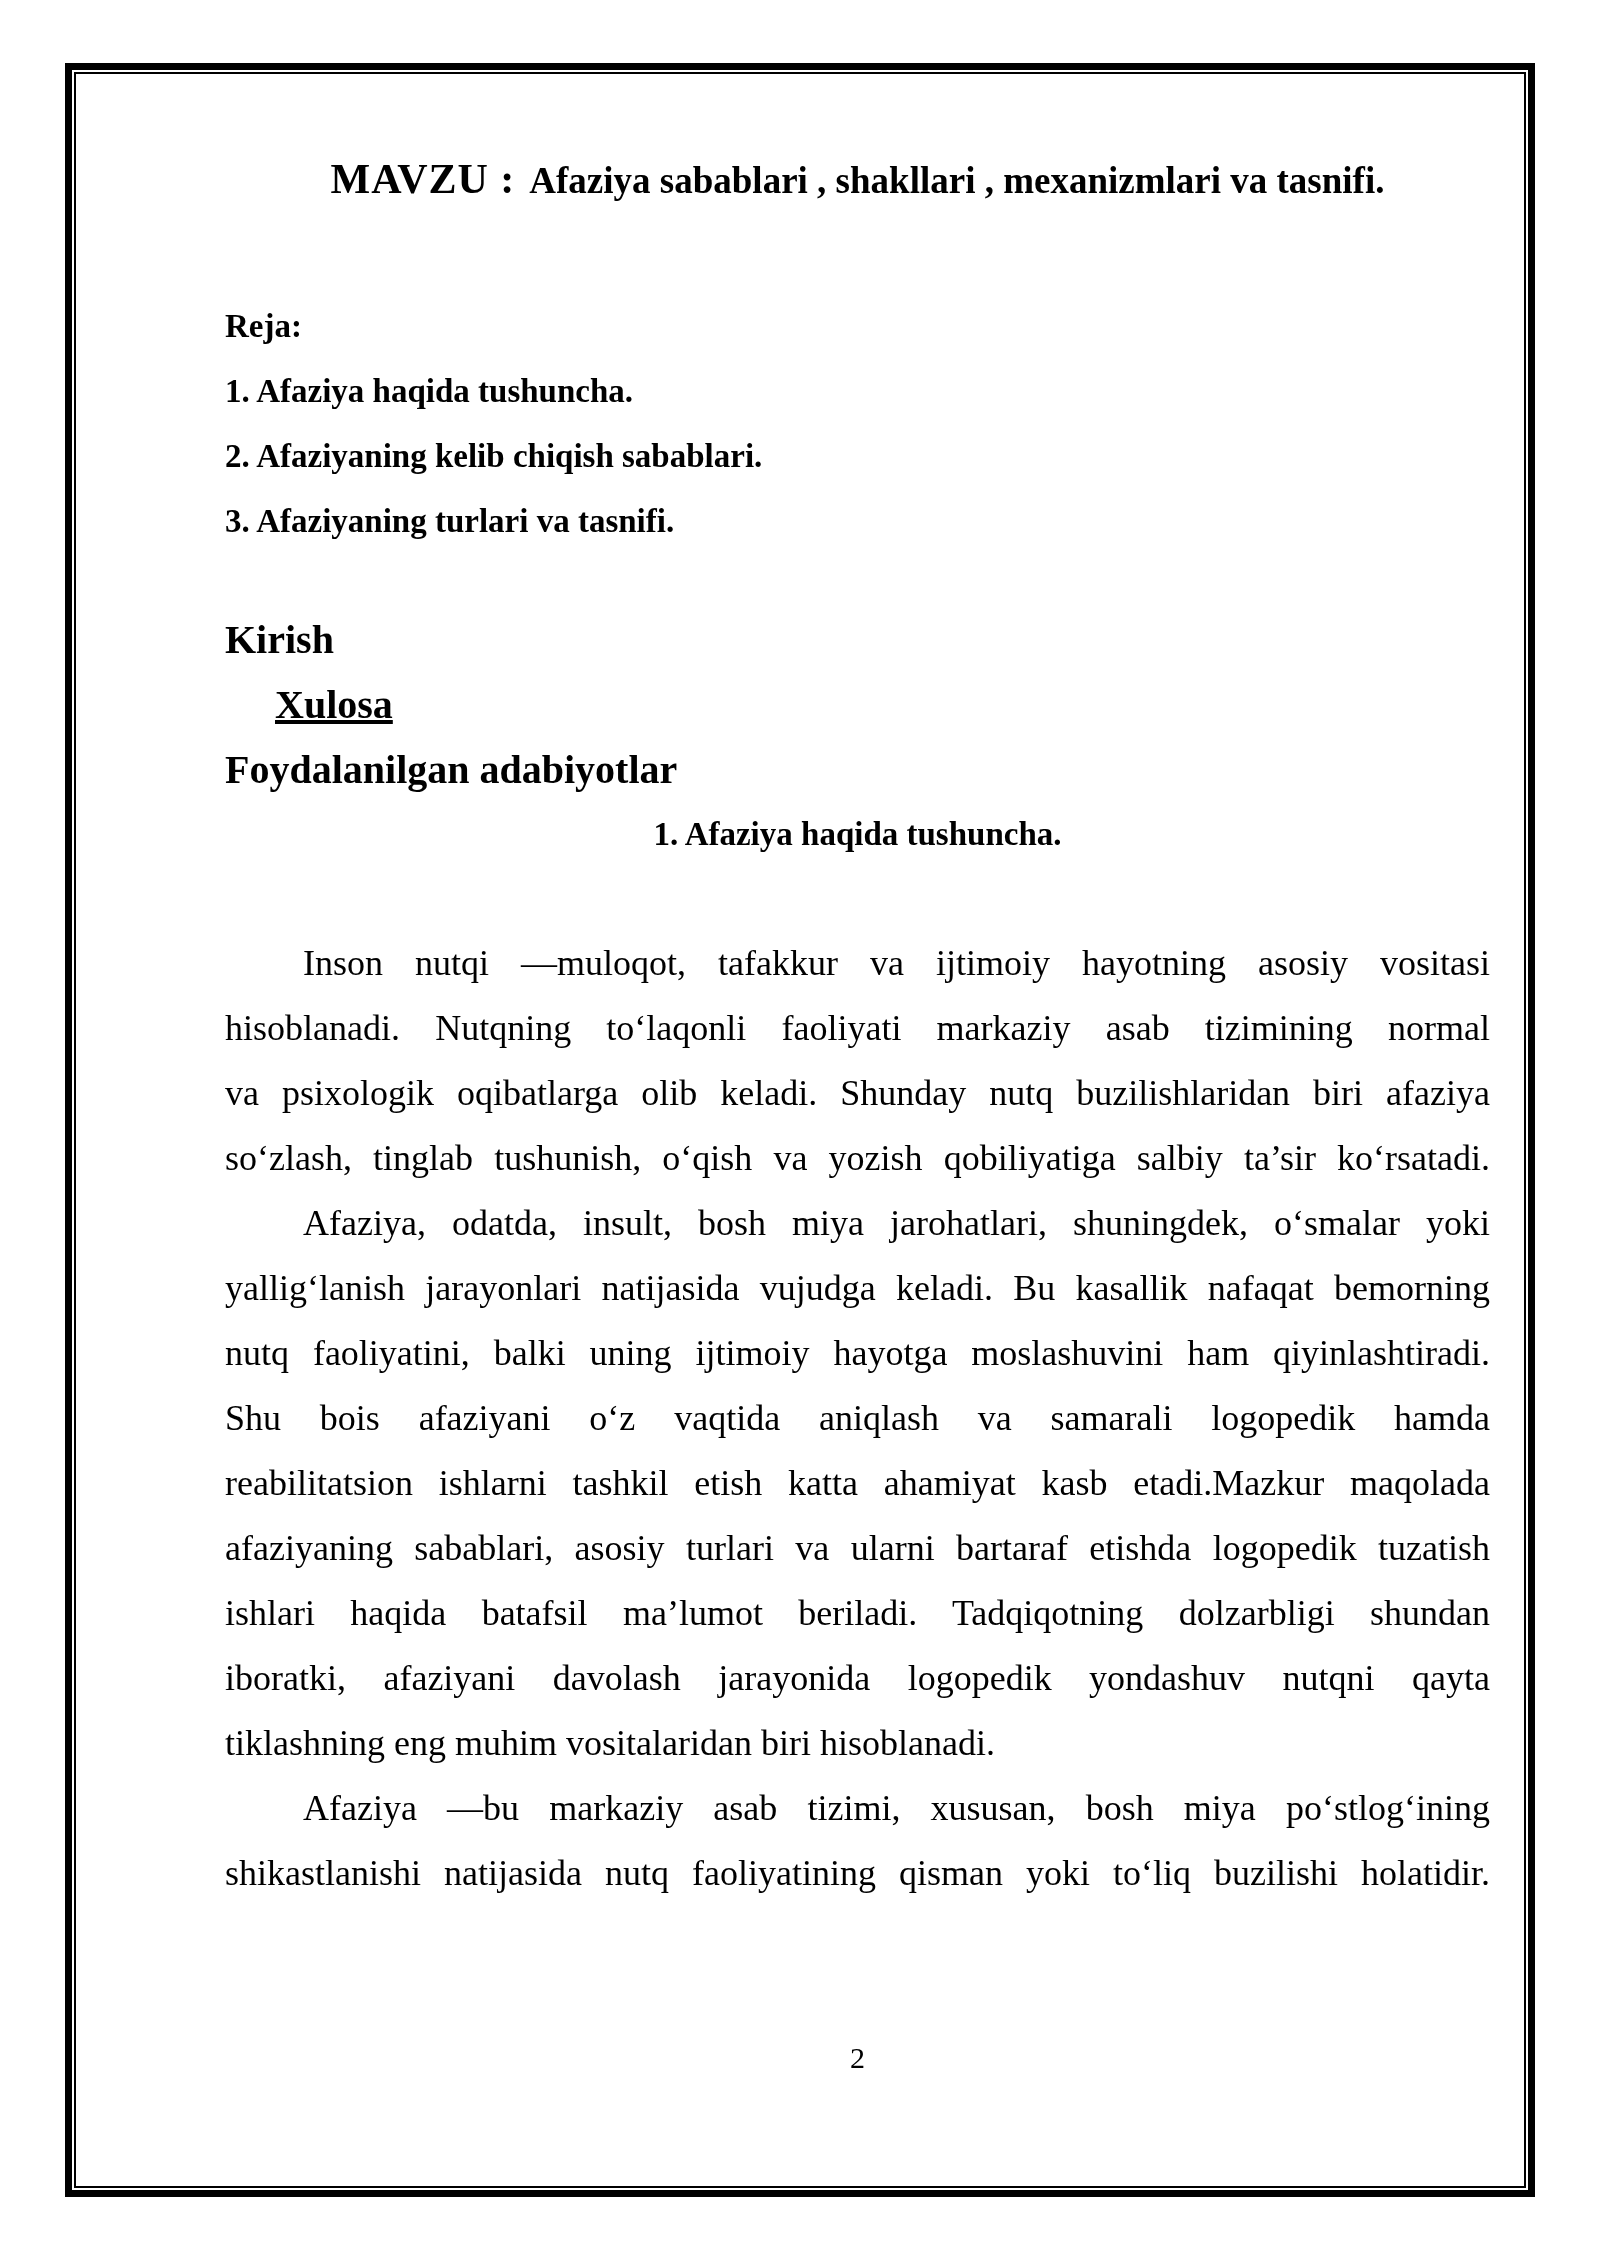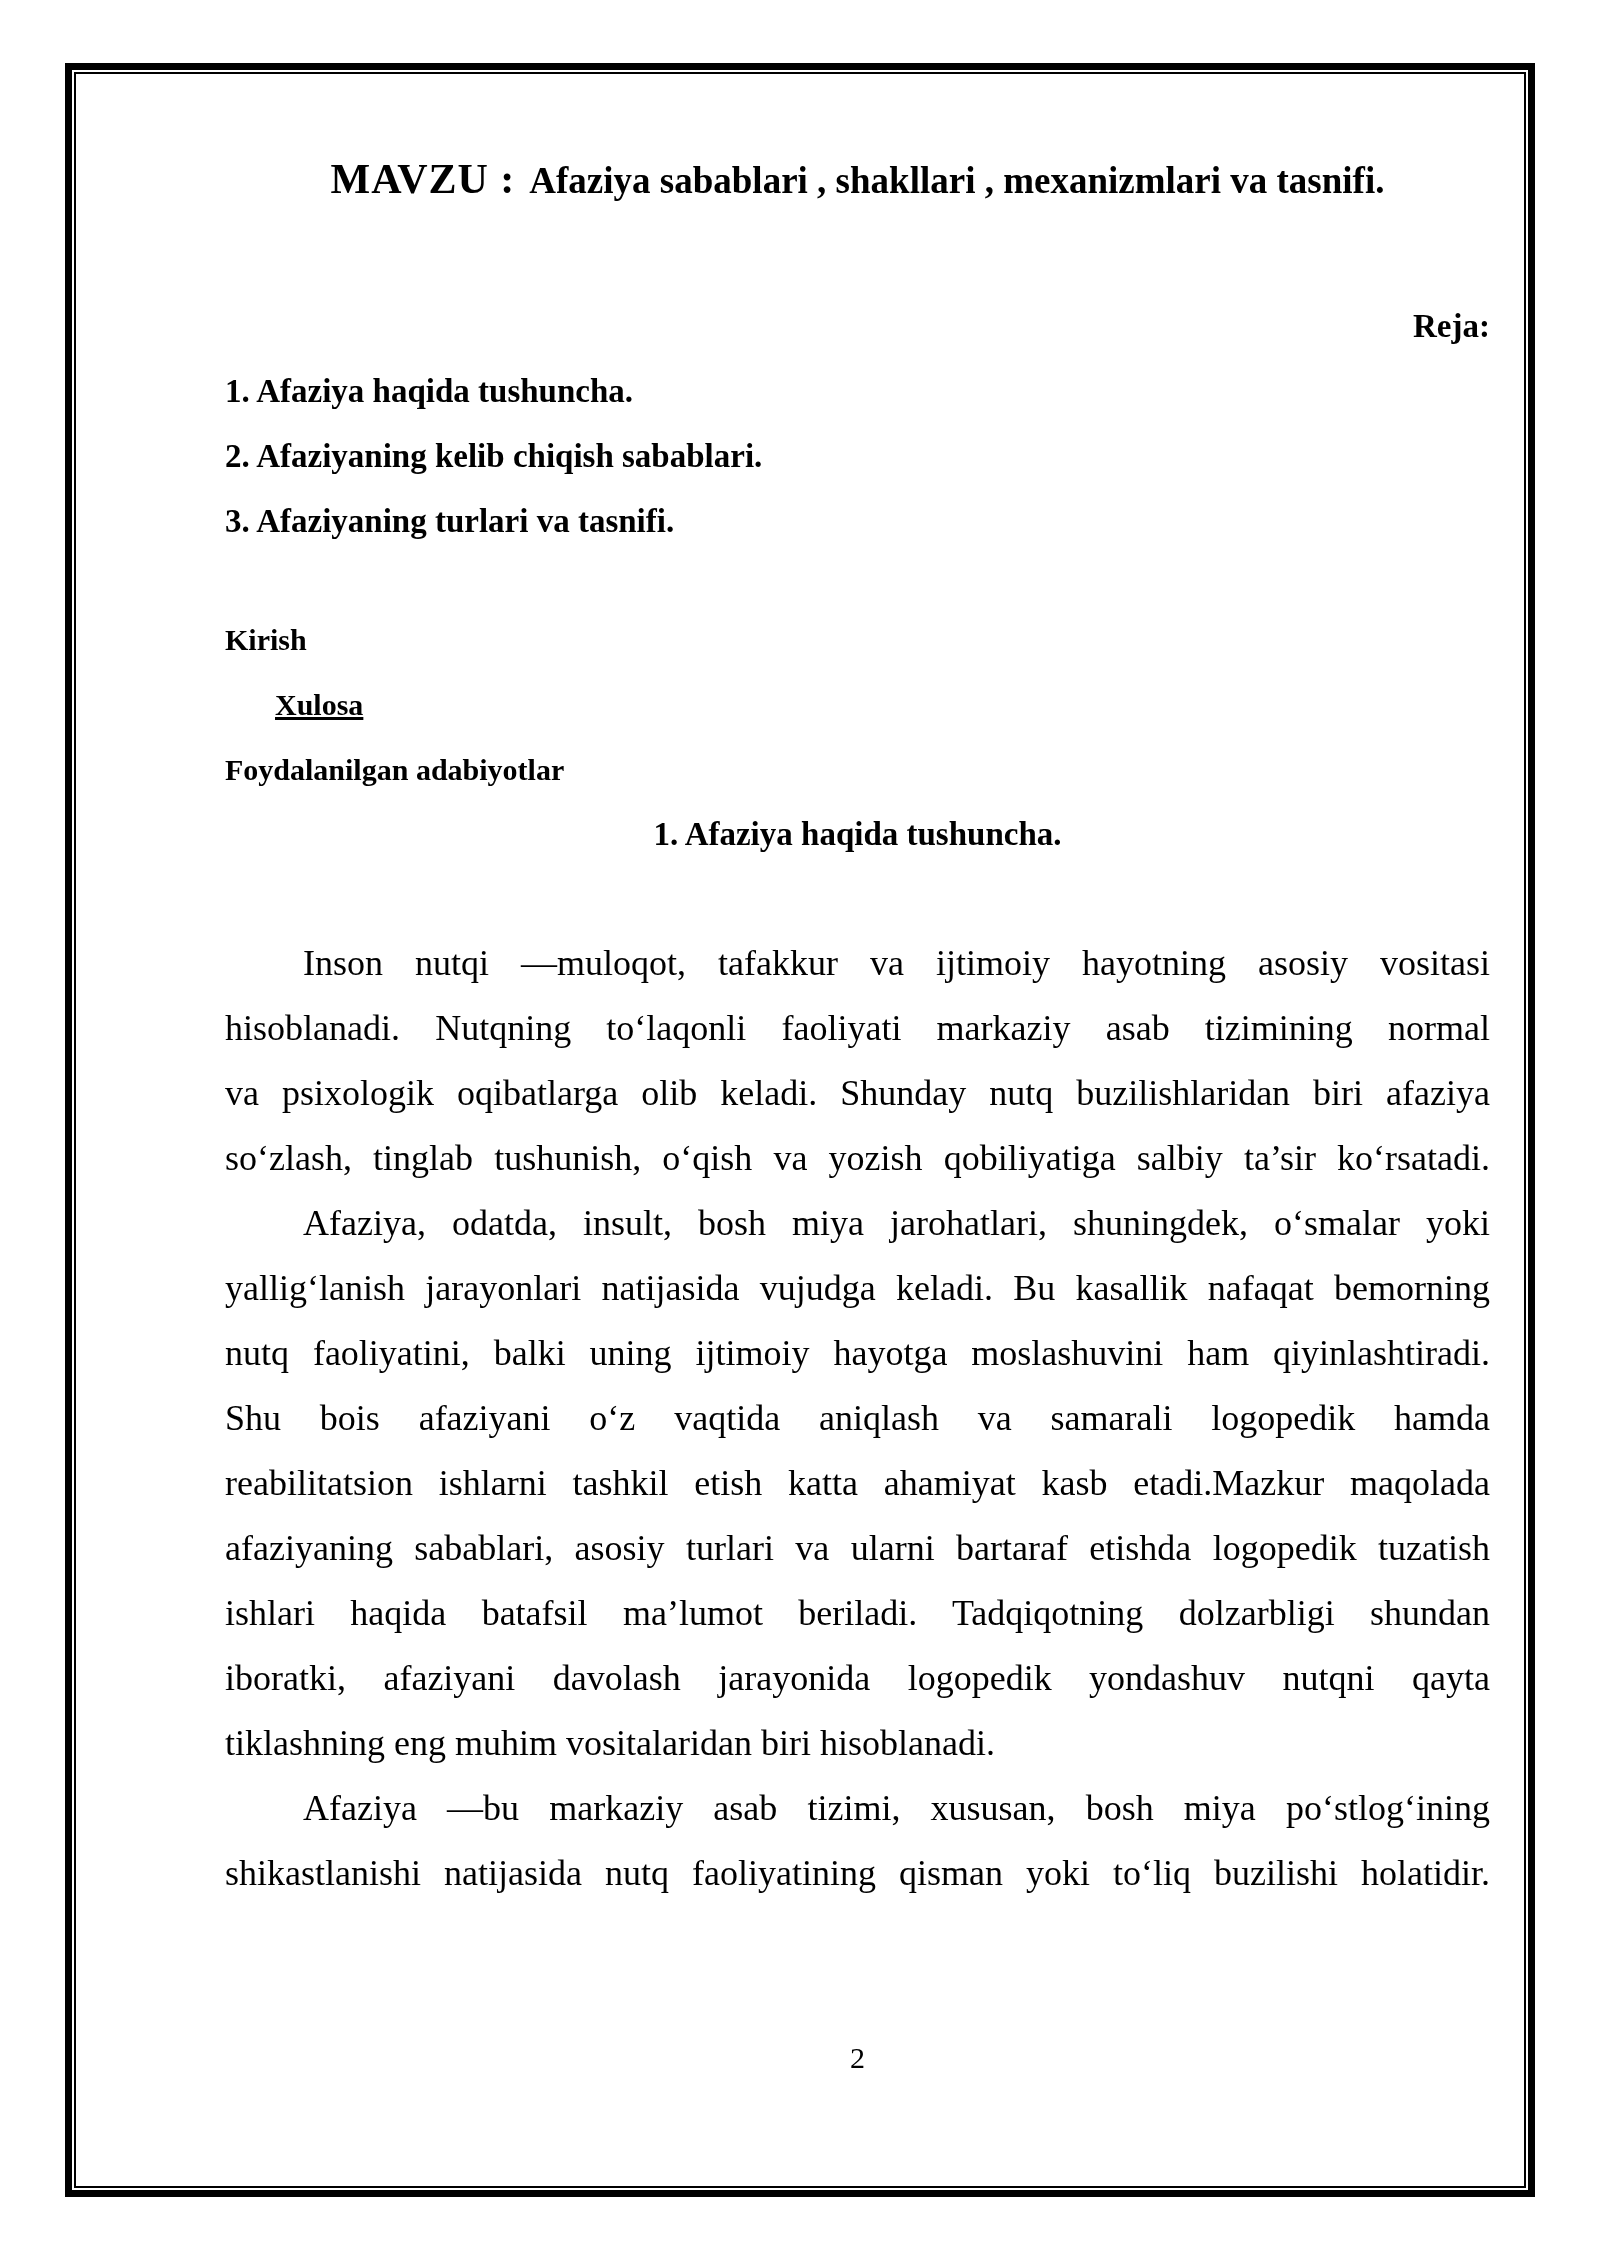--- a/index.html
+++ b/index.html
@@ -45,35 +45,35 @@
   }
   .doc-title .title-label {
     font-size: 42px;
     letter-spacing: 1px;
   }
   .doc-title .title-rest {
     margin-left: 14px;
   }
   .reja-heading {
     top: 294px;
-    text-align: right;
+    text-align: left;
     font-weight: bold;
     font-size: 33px;
     line-height: 65px;
   }
   .outline-list {
     top: 359px;
     font-weight: bold;
     font-size: 33px;
     line-height: 65px;
   }
   .outline-extras {
     top: 607px;
     font-weight: bold;
-    font-size: 30px;
+    font-size: 40px;
     line-height: 65px;
   }
   .outline-extras .indent-sm {
     padding-left: 50px;
     text-decoration: underline;
   }
   .section-heading {
     top: 802px;
     text-align: center;
     font-weight: bold;

